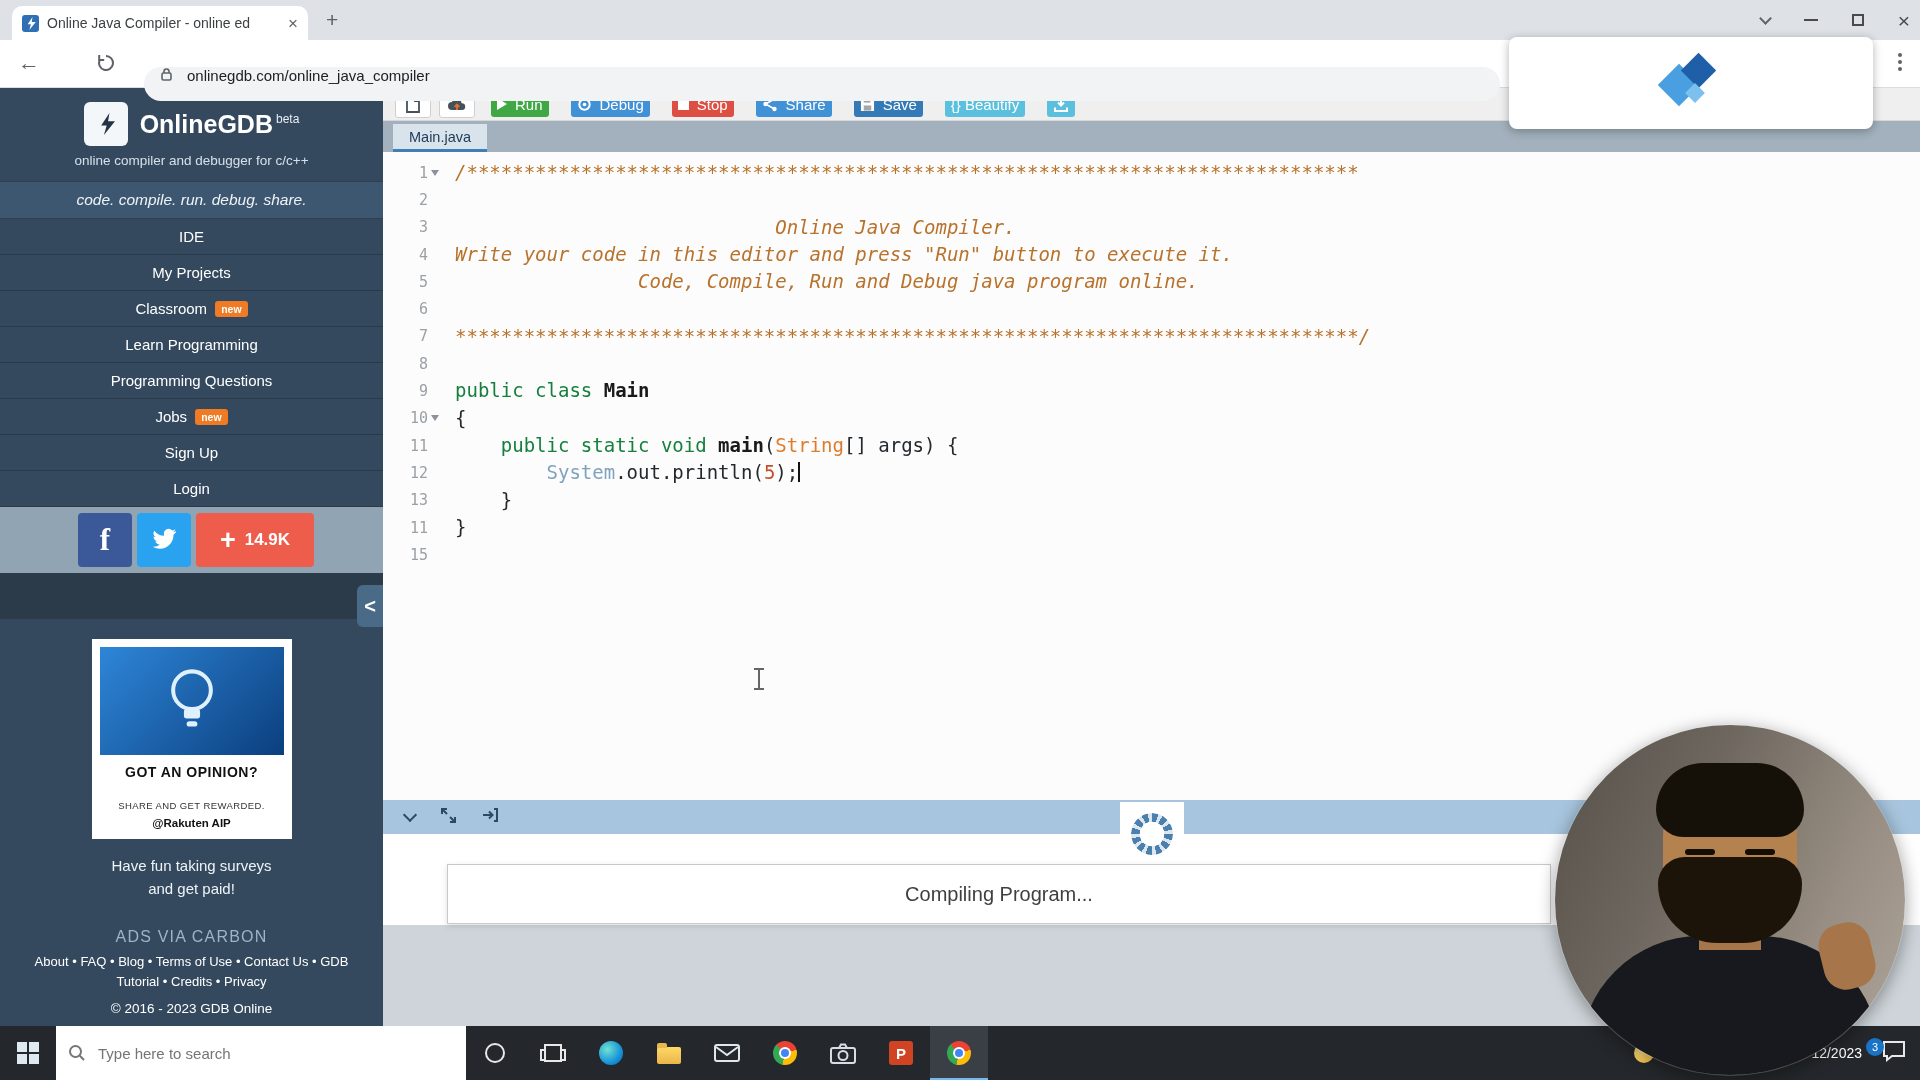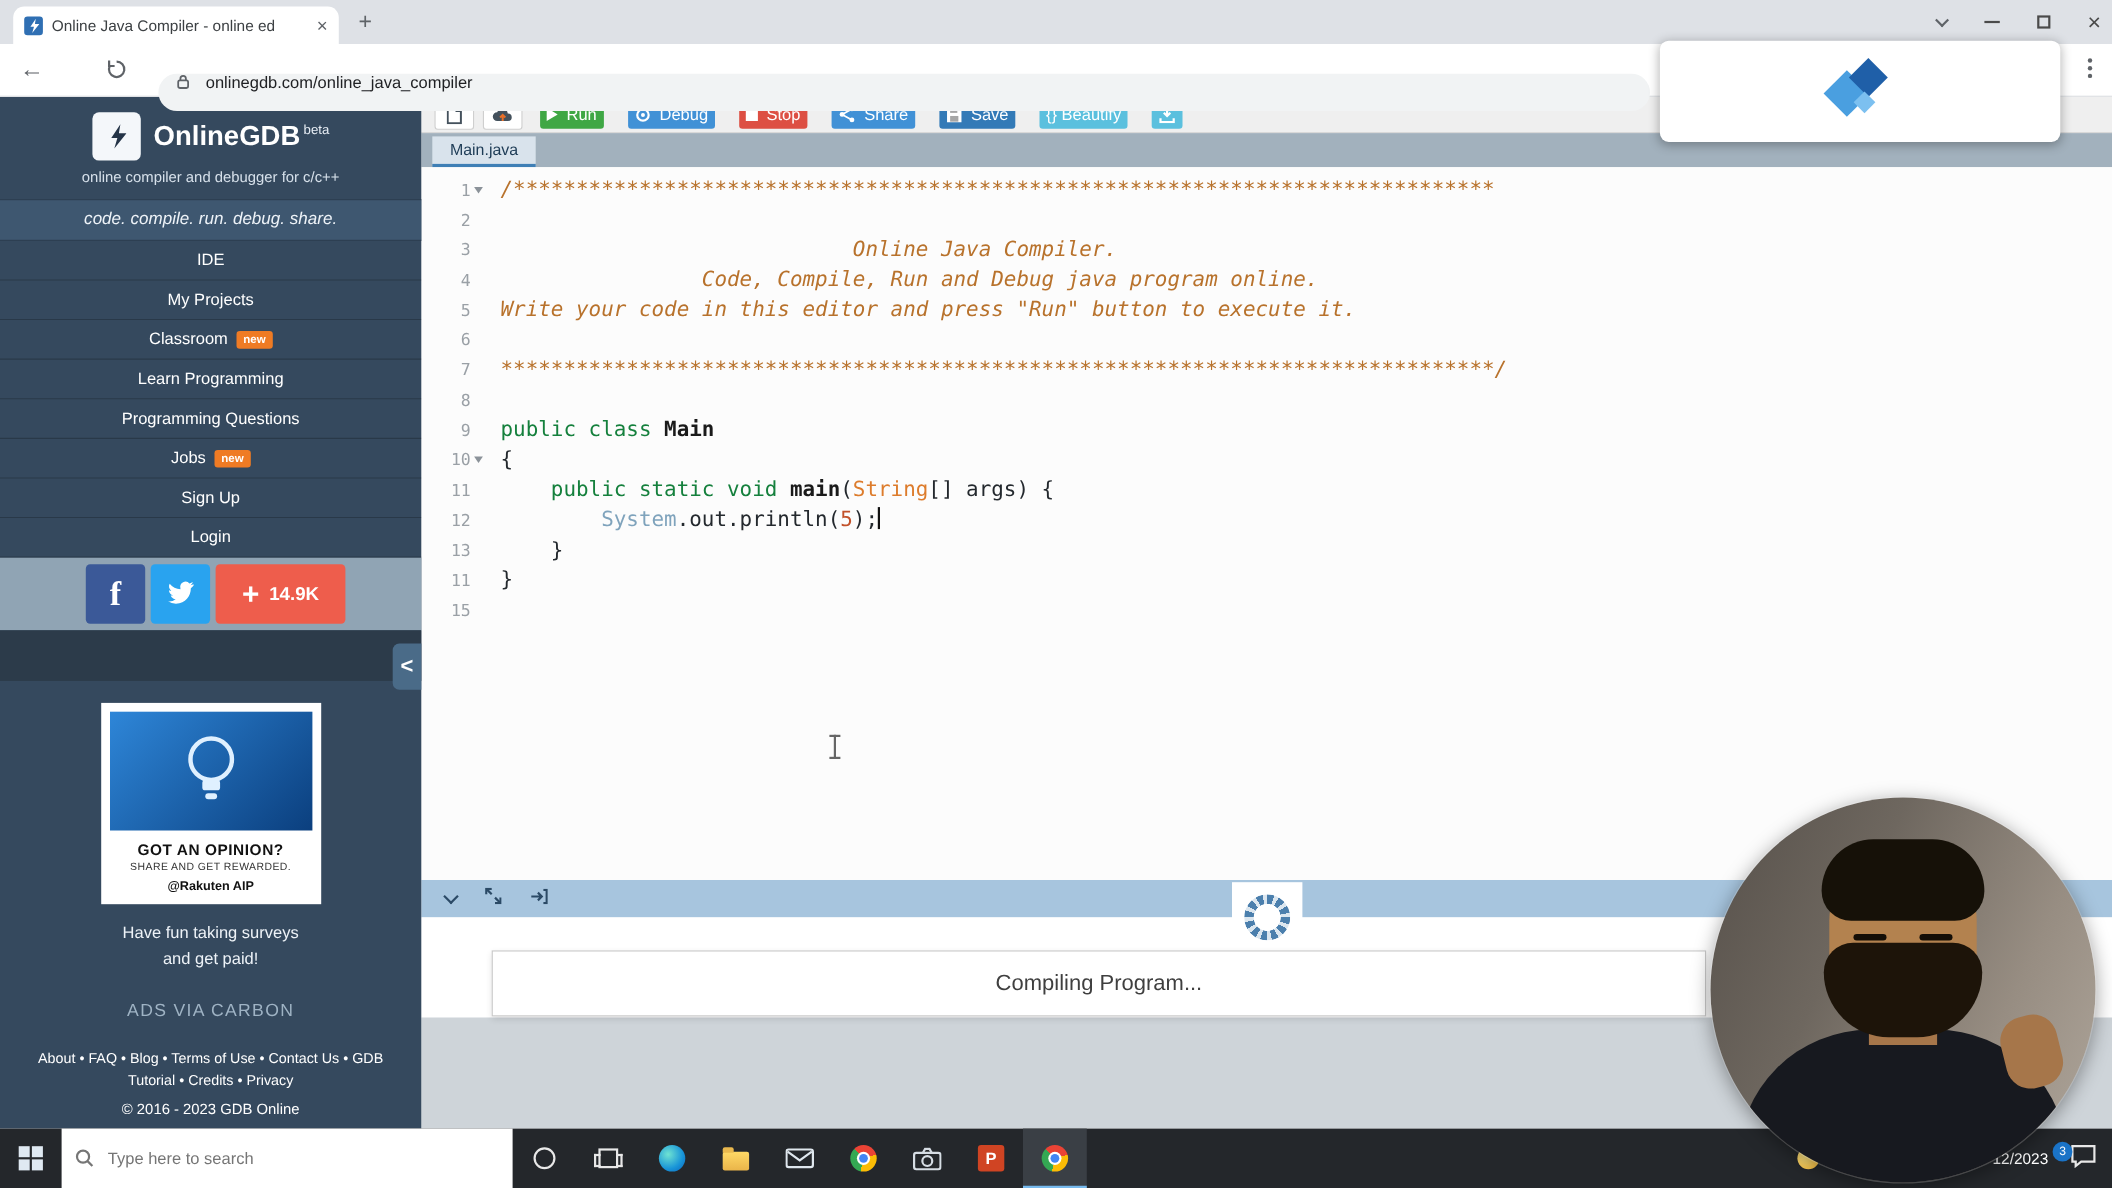--- a/index.html
+++ b/index.html
@@ -65,21 +65,21 @@
                justify-content:center; gap:9px; color:#fff; }
   .share-plus { font-size:27px; font-weight:bold; line-height:1; }
   .share-count { font-size:17px; font-weight:bold; }
   .dark-strip { height:46px; background:#2c3b4a; }
   .collapse-tab { position:absolute; right:0; top:497px; width:26px; height:42px; background:#4a6b88;
                   border-radius:6px 0 0 6px; display:flex; align-items:center; justify-content:center;
                   color:#fff; font-size:20px; font-weight:bold; }
   .ad-card { width:200px; margin:20px auto 0; background:#fff; padding:8px 8px 10px; text-align:center; color:#222; }
   .ad-img { height:108px; background:linear-gradient(135deg,#2e86d8,#0b3f7e); display:flex; align-items:center; justify-content:center; }
   .ad-h { font-size:14px; font-weight:bold; margin-top:9px; letter-spacing:.5px; color:#111; }
-  .ad-s { font-size:9.5px; color:#333; margin-top:3px; letter-spacing:.4px; }
+  .ad-s { font-size:9.5px; color:#333; margin-top:20px; letter-spacing:.4px; }
   .ad-b { font-size:11.5px; font-weight:bold; margin-top:6px; color:#111; }
   .ad-cap { margin-top:16px; text-align:center; font-size:15px; color:#eef3f8; line-height:1.5; }
   .ads-via { margin-top:28px; text-align:center; font-size:16px; color:#9fb3c4; letter-spacing:1.2px; }
   .side-footer { position:absolute; bottom:10px; left:0; width:100%; text-align:center; }
   .f-links { width:334px; margin:0 auto; font-size:13px; color:#fff; line-height:1.55; }
   .flink { cursor:pointer; }
   .sep { color:#fff; }
   .copyright { margin-top:9px; font-size:13.5px; color:#fff; }
 
   
@@ -469,22 +469,22 @@
         </div>
         <div class="gut-line">
           <span>15</span>
           <span class="fold-slot"></span>
         </div>
       </div>
     <div class="code-col">
         <div class="code-line"><span class="tok-com">/******************************************************************************</span></div>
         <div class="code-line"></div>
         <div class="code-line"><span class="tok-com">                            Online Java Compiler.</span></div>
+        <div class="code-line"><span class="tok-com">Write your code in this editor and press "Run" button to execute it.</span></div>
         <div class="code-line"><span class="tok-com">                Code, Compile, Run and Debug java program online.</span></div>
-        <div class="code-line"><span class="tok-com">Write your code in this editor and press "Run" button to execute it.</span></div>
         <div class="code-line"></div>
         <div class="code-line"><span class="tok-com">*******************************************************************************/</span></div>
         <div class="code-line"></div>
         <div class="code-line"><span class="tok-kw">public class </span><span class="tok-bold">Main</span></div>
         <div class="code-line"><span class="tok-pl">{</span></div>
         <div class="code-line"><span class="tok-pl">    </span><span class="tok-kw">public static void </span><span class="tok-bold">main</span><span class="tok-pl">(</span><span class="tok-ty">String</span><span class="tok-pl">[] args) {</span></div>
         <div class="code-line"><span class="tok-pl">        </span><span class="tok-va">System</span><span class="tok-pl">.out.println(</span><span class="tok-nu">5</span><span class="tok-pl">);</span><span class="cursor"></span></div>
         <div class="code-line"><span class="tok-pl">    }</span></div>
         <div class="code-line"><span class="tok-pl">}</span></div>
         <div class="code-line"></div>

